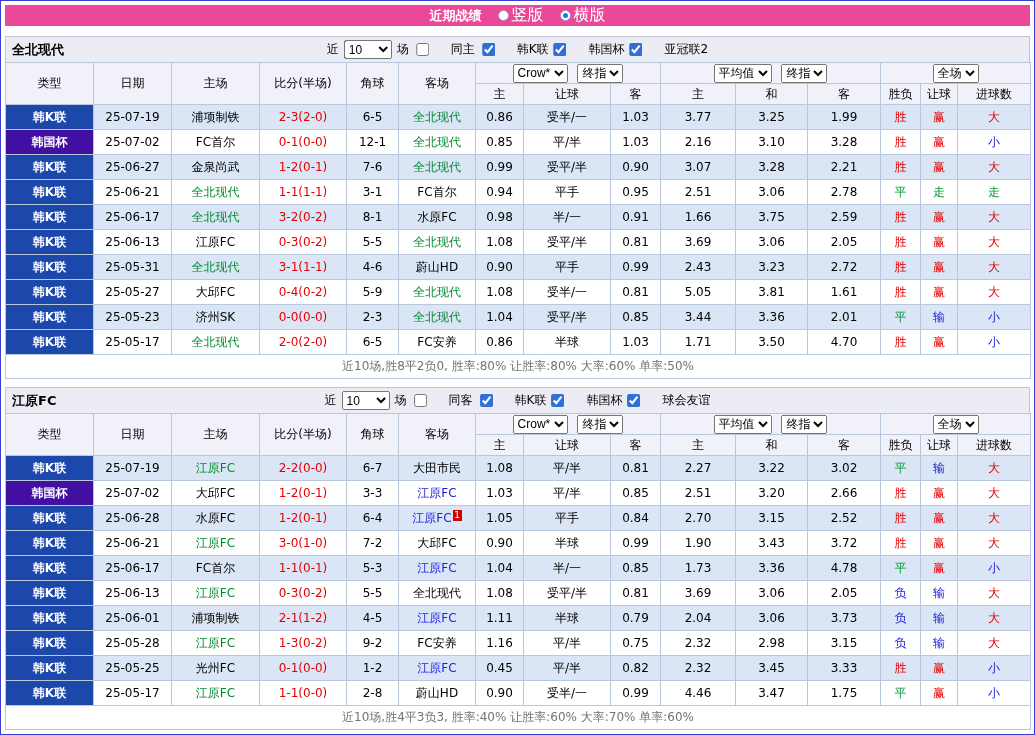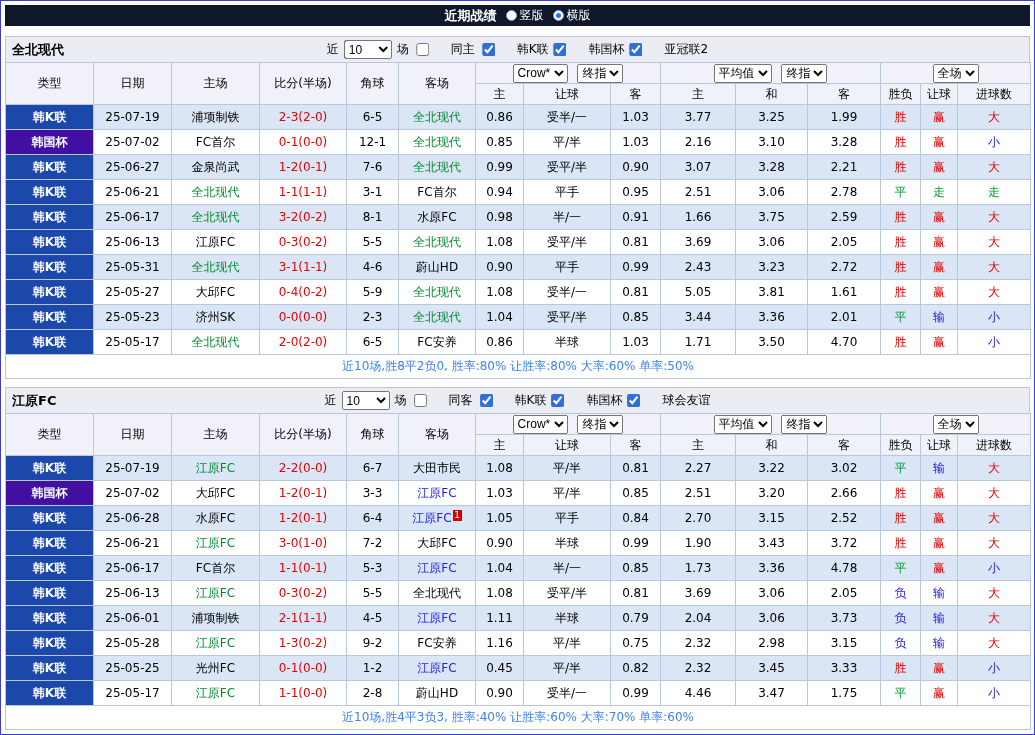--- a/index.html
+++ b/index.html
@@ -1,22 +1,22 @@
 <!DOCTYPE html>
 <html><head>
 <meta charset="utf-8">
 <style>
   * { box-sizing: border-box; }
   body { margin:0; background:#fff; font-family:"DejaVu Sans","Liberation Sans",sans-serif; font-size:12px; color:#000; }
   .page { width:1035px; height:735px; border:1px solid #3b3bd0; background:#fff; padding:4px; overflow:hidden; }
 
   
-  .titlebar { height:21px; background:#0f172a; color:#fff; display:flex; align-items:center; justify-content:center; gap:9px; margin-bottom:10px; }
+  .titlebar { height:21px; background:#ec4899; color:#fff; display:flex; align-items:center; justify-content:center; gap:16px; margin-bottom:10px; }
   .titlebar .title { font-weight:bold; font-size:13px; }
-  .radio { display:inline-flex; align-items:center; cursor:pointer; font-size:12px; color:#fff; }
+  .radio { display:inline-flex; align-items:center; cursor:pointer; font-size:16px; color:#fff; }
   .rd { width:11px; height:11px; border-radius:50%; background:#fff; border:1px solid #9a9ac8; display:inline-block; margin-right:3px; position:relative; }
   .rd.sel::after { content:""; position:absolute; left:2px; top:2px; width:5px; height:5px; border-radius:50%; background:#1677ff; }
 
   
   .section { margin-bottom:8px; }
   .sec-head { height:26px; background:#ececf4; border:1px solid #c3c3d6; border-bottom:none; display:flex; align-items:center; position:relative; }
   .sec-title { font-weight:bold; font-size:13px; padding-left:6px; }
   .sec-filters { position:absolute; left:50%; transform:translateX(-50%); display:flex; align-items:center; gap:2px; white-space:nowrap; }
   .games-select { width:48px; height:19px; font-size:12px; margin:0 3px; }
   .chk { display:inline-flex; align-items:center; margin-left:5px; cursor:pointer;gap:20px; }
@@ -25,21 +25,21 @@
   
   table.grid { border-collapse:collapse; table-layout:fixed; width:100%; background:#fff; }
   .grid th, .grid td { border:1px solid #b9c7dc; text-align:center; padding:0 1px; font-size:12px; white-space:nowrap; overflow:hidden; }
   .grid thead th { background:#f1f1f9; font-weight:normal; height:21px; }
   .grid thead th.group select { height:19px; font-size:12px; margin:0 3px; }
   .grid tbody td { height:25px; }
   .grid tbody tr:nth-child(odd) td { background:#dae6f5; }
   .grid tbody tr:nth-child(even) td { background:#fff; }
   .grid tbody tr td.kleague { background:#1c47ab; color:#fff; font-weight:bold; }
   .grid tbody tr td.cup { background:#4110a2; color:#fff; font-weight:bold; }
-  .grid tbody tr.summary-row td { background:#fff; height:24px; color:#3b82f6; }
+  .grid tbody tr.summary-row td { background:#fff; height:24px; color:#737373; }
   td.score { color:#e60000; }
   .c-red { color:#e60000; } .c-green { color:#009933; } .c-blue { color:#2020dd; }
   .tm.green { color:#008a2e; } .tm.blue { color:#2020dd; }
   .rc { background:#d40000; color:#fff; font-size:9px; line-height:11px; height:11px; min-width:9px; display:inline-block; vertical-align:top; margin-left:1px; padding:0 1px; }
 </style>
 </head>
 <body>
 
 <div class="page">
   <div class="titlebar">
@@ -478,21 +478,21 @@
               <td>3.06</td>
               <td>2.05</td>
               <td class="c-blue">负</td>
               <td class="c-blue">输</td>
               <td class="c-red">大</td>
             </tr>
             <tr>
               <td class="kleague">韩K联</td>
               <td>25-06-01</td>
               <td><span class="tm ">浦项制铁</span></td>
-              <td class="score">2-1(1-1)</td>
+              <td class="score">2-1(1-2)</td>
               <td>4-5</td>
               <td><span class="tm blue">江原FC</span></td>
               <td>1.11</td>
               <td>半球</td>
               <td>0.79</td>
               <td>2.04</td>
               <td>3.06</td>
               <td>3.73</td>
               <td class="c-blue">负</td>
               <td class="c-blue">输</td>

